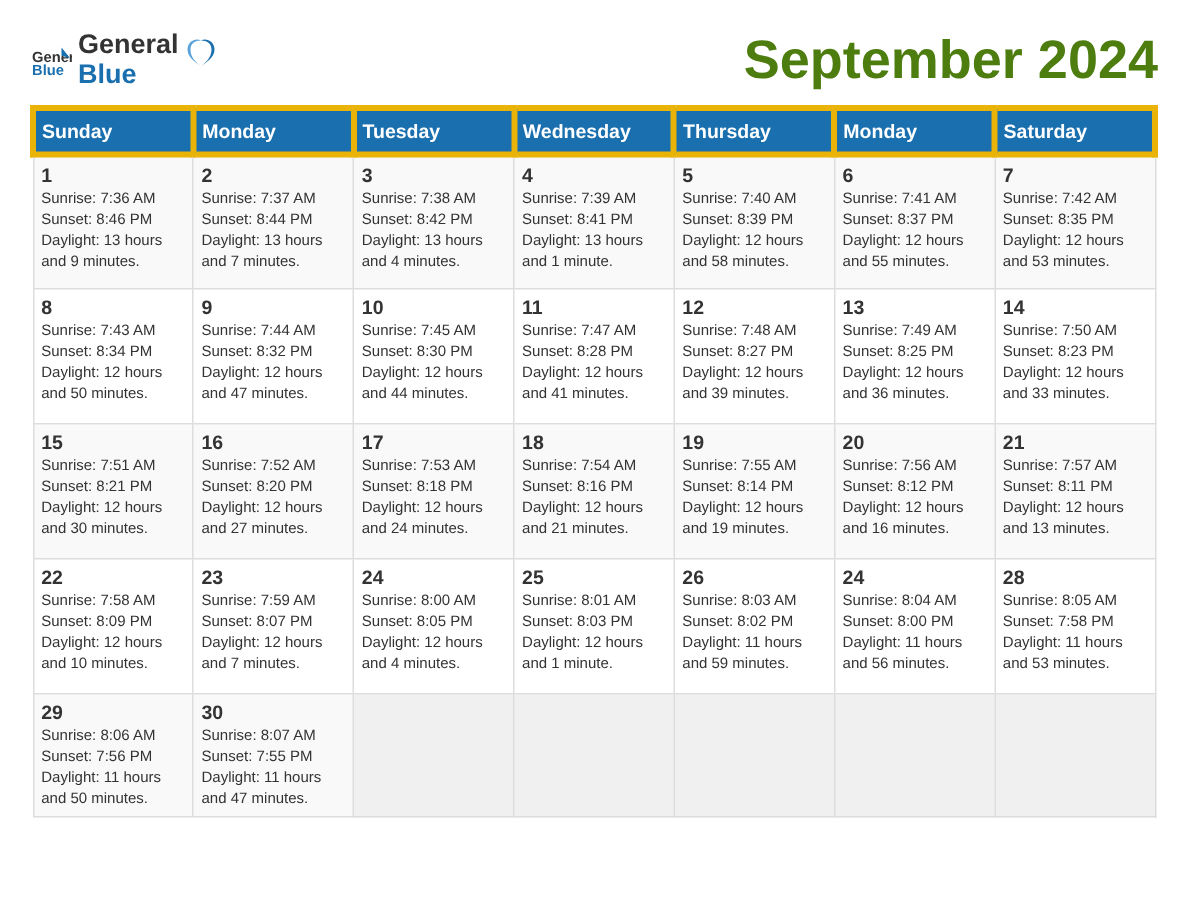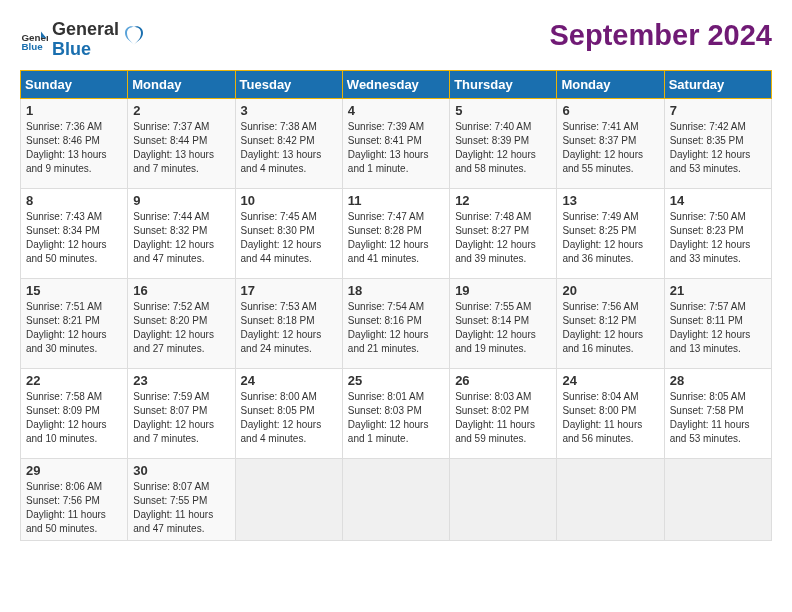--- a/index.html
+++ b/index.html
@@ -22,44 +22,44 @@
       gap: 4px;
     }
     .logo-icon {
       width: 28px;
       height: 28px;
     }
     .title-block {
       text-align: right;
     }
     .month-title {
-      font-size: 29px;
+      font-size: 36px;
       font-weight: bold;
-      color: #701a75;
+      color: #4d7c0f;
       line-height: 1.1;
     }
     .location {
       font-size: 16px;
       color: #555;
     }
     table {
       width: 100%;
       border-collapse: collapse;
       table-layout: fixed;
     }
     thead tr {
       background-color: #1a6faf;
       color: #fff;
     }
     thead th {
       padding: 6px 4px;
       font-size: 13px;
       font-weight: bold;
       text-align: left;
-      border: 1px solid #eab308;
+      border: 4px solid #eab308;
     }
     tbody tr {
       vertical-align: top;
     }
     tbody td {
       border: 1px solid #ddd;
       padding: 4px 5px;
       font-size: 10.5px;
       color: #333;
       height: 90px;

